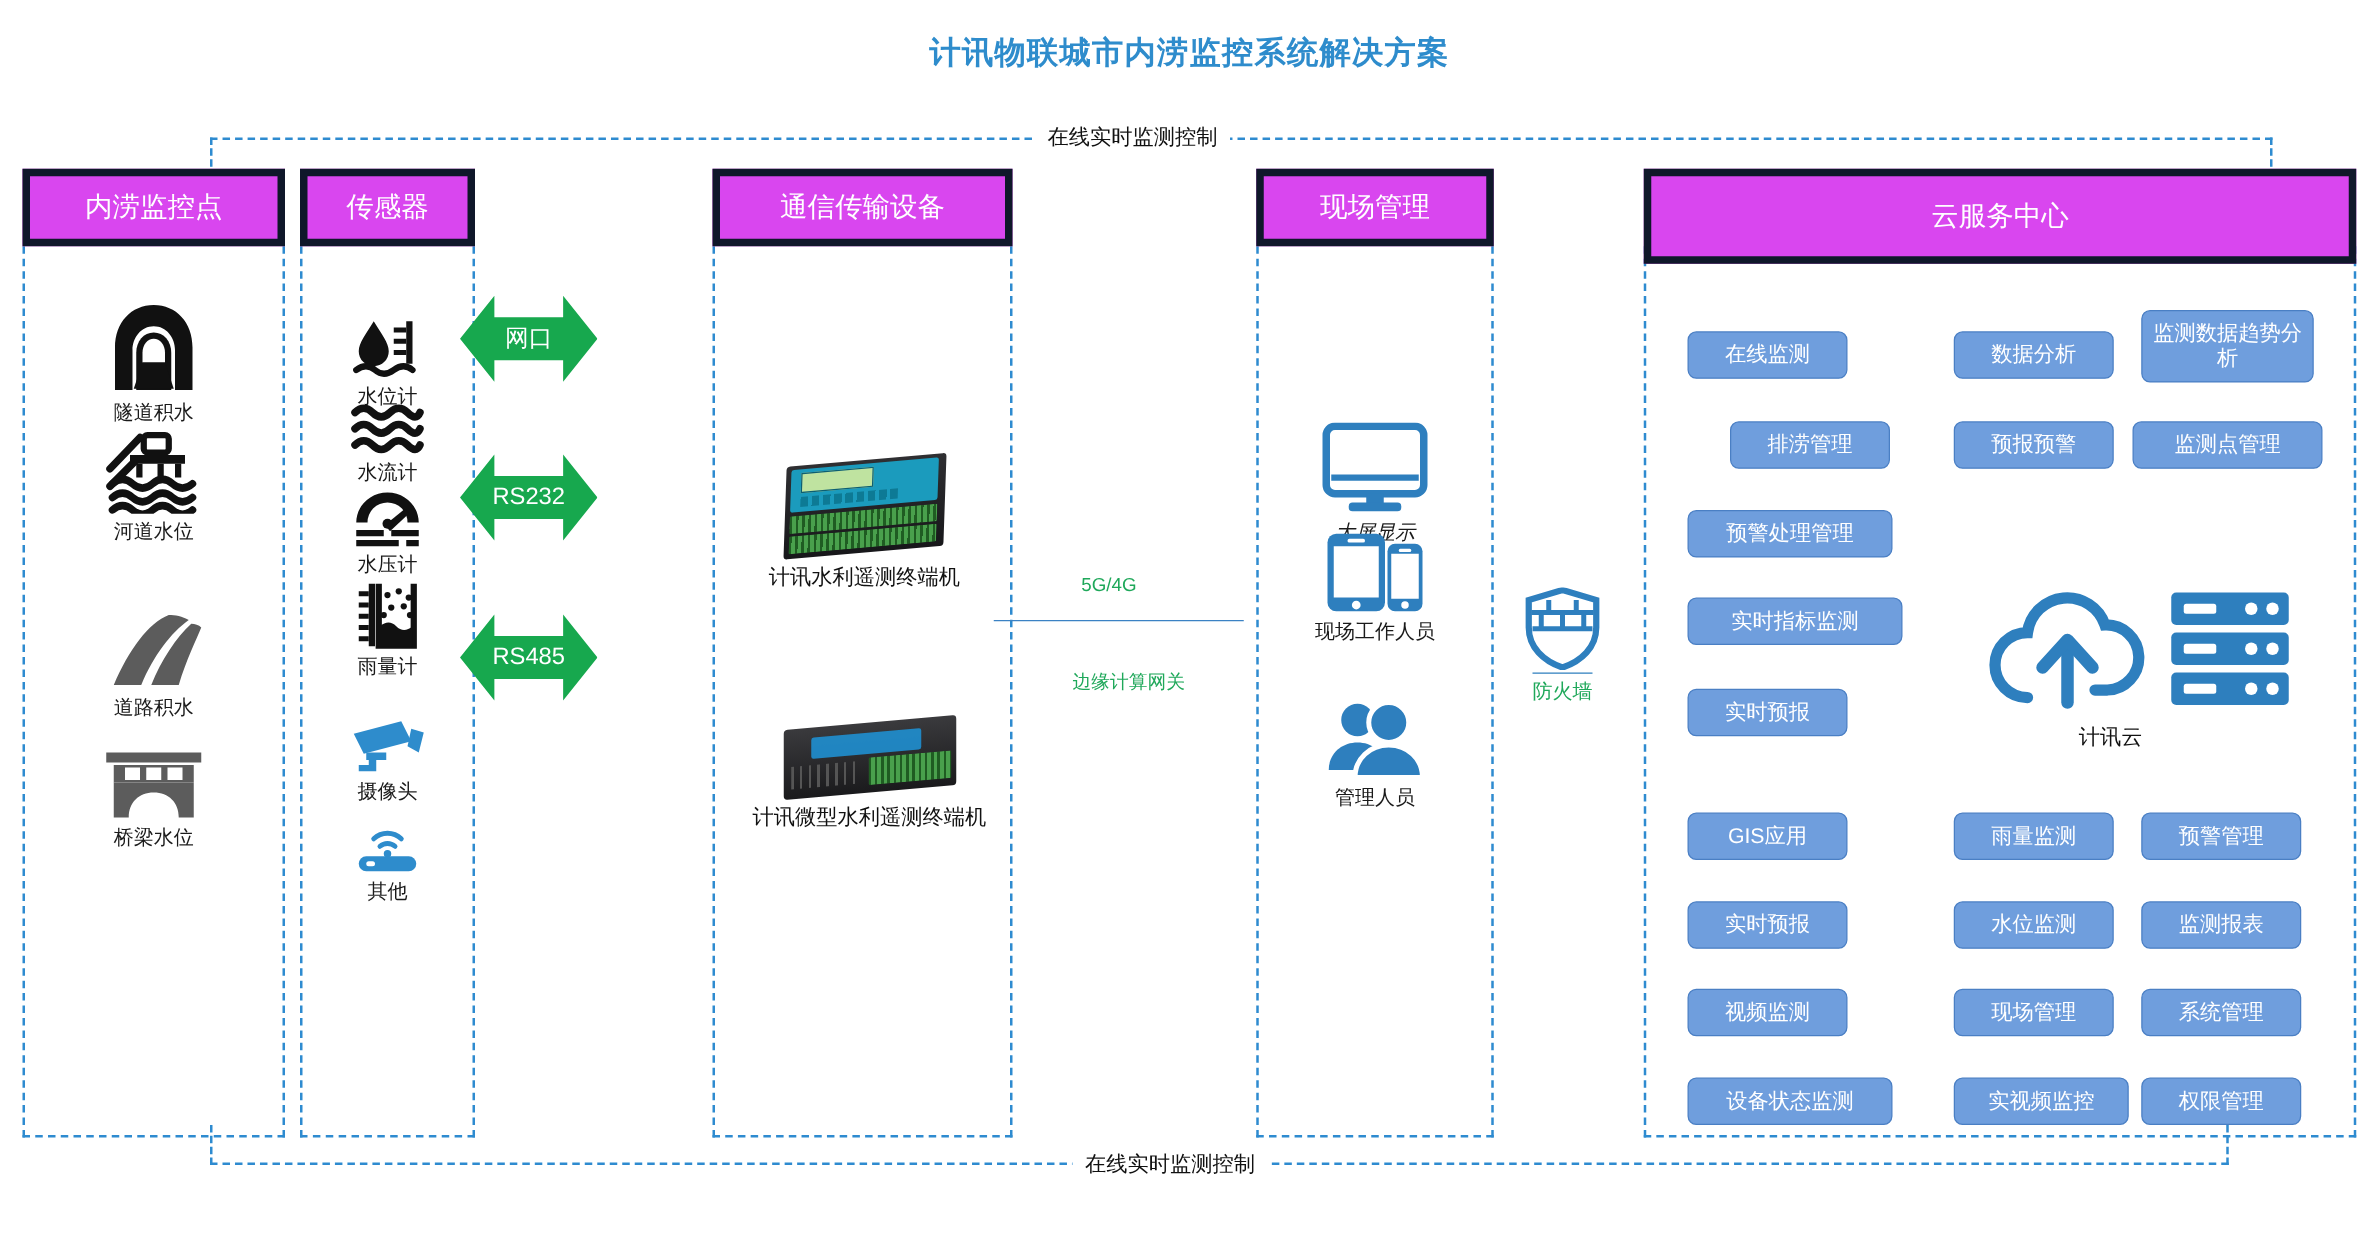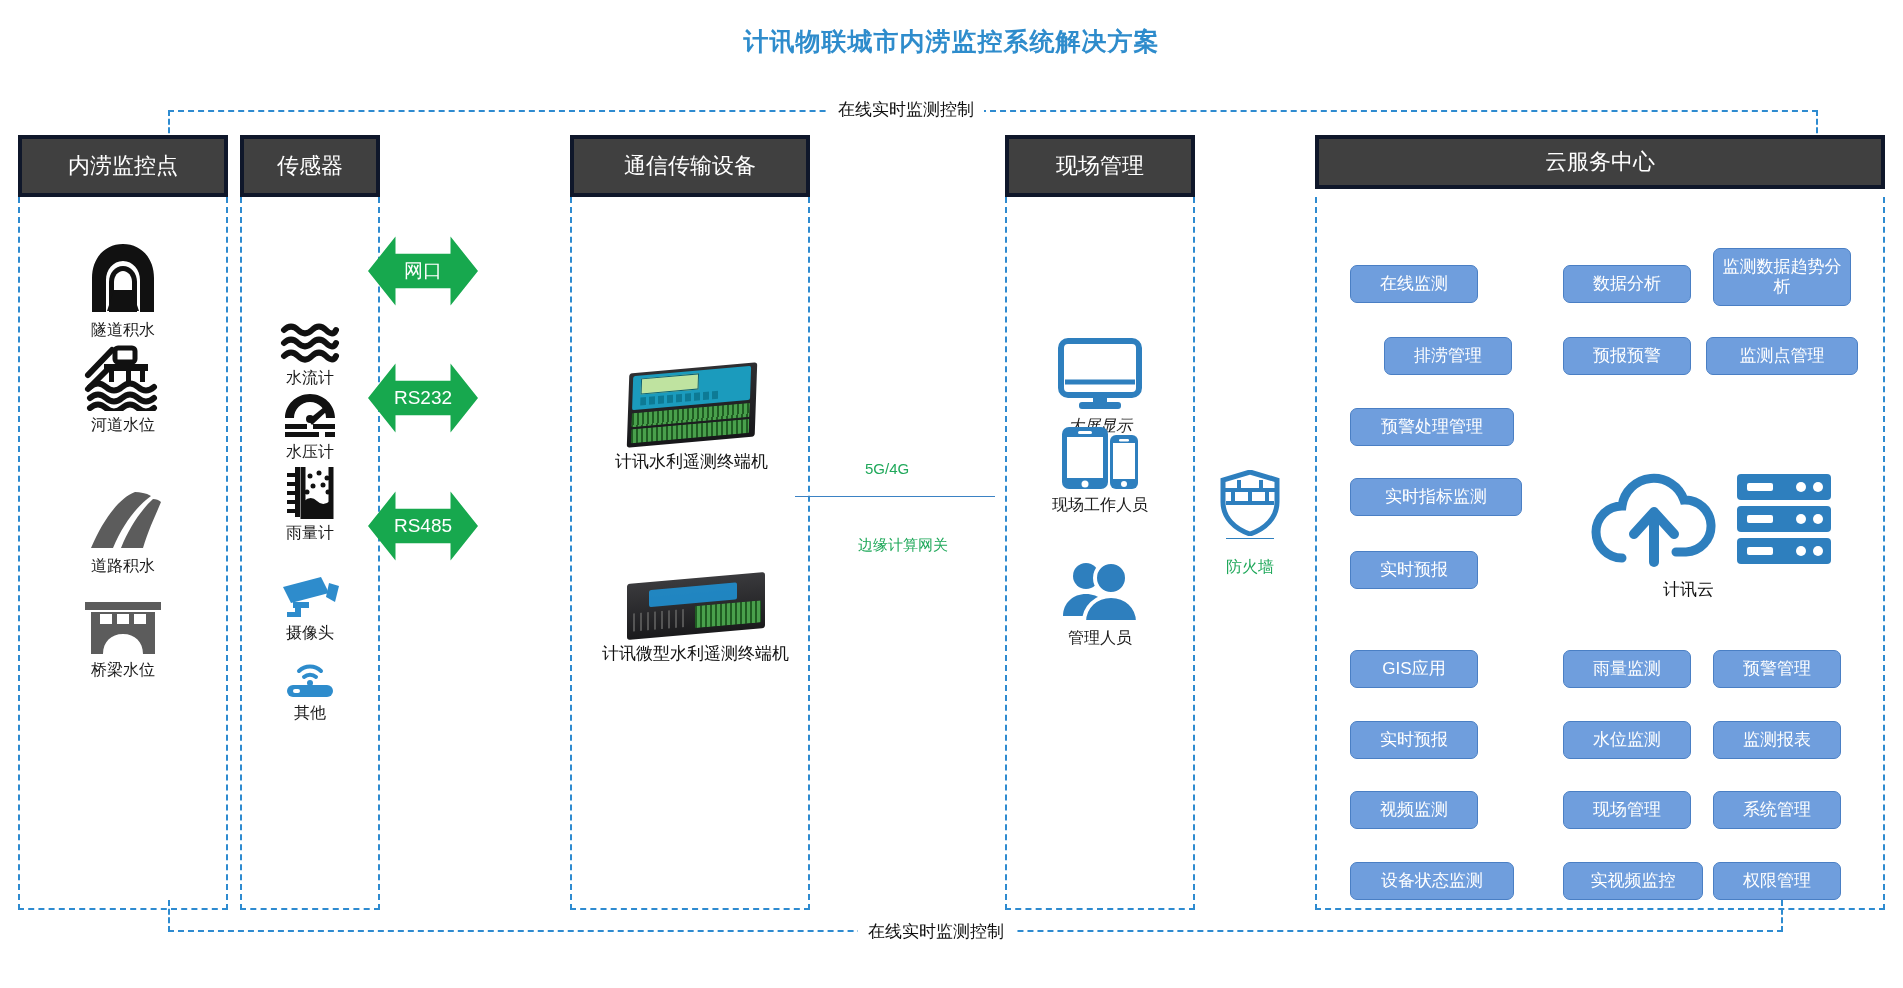--- a/index.html
+++ b/index.html
@@ -23,25 +23,25 @@
   
   .dash-frame {
     position: absolute;
     border: 2px dashed #2e8bd0;
   }
   .dash-col { position: absolute; border: 2px dashed #2e8bd0; border-top: none; }
 
   
   .hdr {
     position: absolute;
-    background: #404040;
+    background: #d946ef;
     color: #ffffff;
     display: flex; align-items: center; justify-content: center;
     font-size: 22px;
-    border: 4px solid #0f172a;
+    border: 6px solid #0f172a;
     z-index: 5;
   }
 
   
   .item {
     position: absolute;
     display: flex; flex-direction: column; align-items: center;
     width: 140px;
   }
   .item .lbl { font-size: 16px; color: #1a1a1a; margin-top: 4px; white-space: nowrap; }
@@ -179,20 +179,35 @@
         <rect x="51" y="14" width="12" height="10" fill="#fff"></rect>
         <path d="M8 26h64v28H60c0-12-8-20-20-20S20 42 20 54H8z" fill="#5c5c5c"></path>
       </svg>
     </span>
     <span class="lbl">桥梁水位</span>
   </div>
 
   <div class="hdr" style="left:240px; top:135px; width:140px; height:62px;">传感器</div>
   <div class="dash-col" style="left:240px; top:197px; width:140px; height:713px;"></div>
 
+  <div class="item" style="left:240px; top:255px;">
+    <span class="icon-blk">
+      <svg width="58" height="48" viewBox="0 0 58 48">
+        <path d="M18 2C12 12 6 19 6 26a12 12 0 0024 0C30 19 24 12 18 2z" fill="#111"></path>
+        <rect x="44" y="2" width="5" height="34" fill="#111"></rect>
+        <g fill="#111">
+            <rect x="34" y="7" width="10" height="4"></rect>
+            <rect x="34" y="16" width="10" height="4"></rect>
+            <rect x="34" y="25" width="10" height="4"></rect>
+          </g>
+        <path d="M4 41q8-6 15 0t15 0 15 0" stroke="#111" stroke-width="5" fill="none" stroke-linecap="round"></path>
+      </svg>
+    </span>
+    <span class="lbl">水位计</span>
+  </div>
 
   <div class="item" style="left:240px; top:320px;">
     <span class="icon-blk">
       <svg width="60" height="44" viewBox="0 0 60 44">
         <g stroke="#111" stroke-width="6" fill="none" stroke-linecap="round">
           <path d="M4 10q7-7 14 0t14 0 14 0 10 0"></path>
           <path d="M4 23q7-7 14 0t14 0 14 0 10 0"></path>
           <path d="M4 36q7-7 14 0t14 0 14 0 10 0"></path>
         </g>
       </svg>
@@ -361,24 +376,24 @@
           <line x1="6" y1="20" x2="56" y2="20"></line>
           <line x1="7" y1="33" x2="55" y2="33"></line>
           <line x1="20" y1="10" x2="20" y2="20"></line>
           <line x1="42" y1="10" x2="42" y2="20"></line>
           <line x1="14" y1="20" x2="14" y2="33"></line>
           <line x1="31" y1="20" x2="31" y2="33"></line>
           <line x1="48" y1="20" x2="48" y2="33"></line>
         </g>
       </svg>
     </span>
-    <span class="lbl" style="color:#1fa85a; border-top:1px solid #2e7fbe; padding-top:18px; margin-top:2px;">防火墙</span>
-  </div>
-
-  <div class="hdr" style="left:1315px; top:135px; width:570px; height:54px;">云服务中心</div>
+    <span class="lbl" style="color:#1fa85a; border-top:1px solid #2e7fbe; padding-top:4px; margin-top:2px;">防火墙</span>
+  </div>
+
+  <div class="hdr" style="left:1315px; top:135px; width:570px; height:76px;">云服务中心</div>
   <div class="dash-col" style="left:1315px; top:197px; width:570px; height:713px;"></div>
 
   <div style="position:absolute; left:1590px; top:470px;">
     <svg width="128" height="100" viewBox="0 0 128 100">
       <path d="M32 88a26 26 0 010-52 32 32 0 0162-6 22 22 0 012 52H86" fill="none" stroke="#2e7fbe" stroke-width="9" stroke-linecap="round"></path>
       <path d="M64 92V50" stroke="#2e7fbe" stroke-width="10" stroke-linecap="round"></path>
       <path d="M44 64l20-22 20 22" fill="none" stroke="#2e7fbe" stroke-width="10" stroke-linecap="round" stroke-linejoin="round"></path>
     </svg>
   </div>
   <div style="position:absolute; left:1735px; top:472px;">

